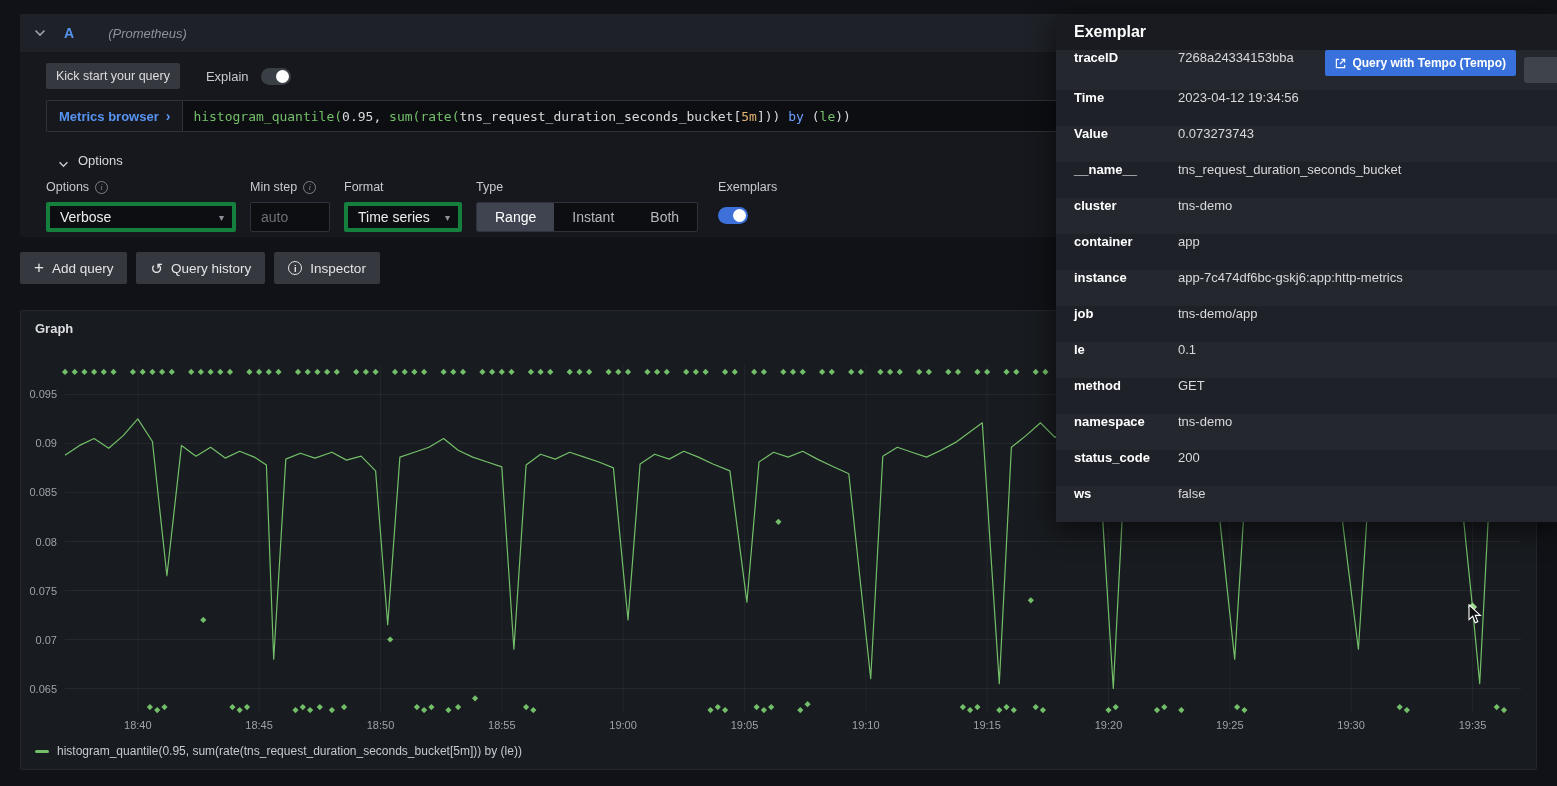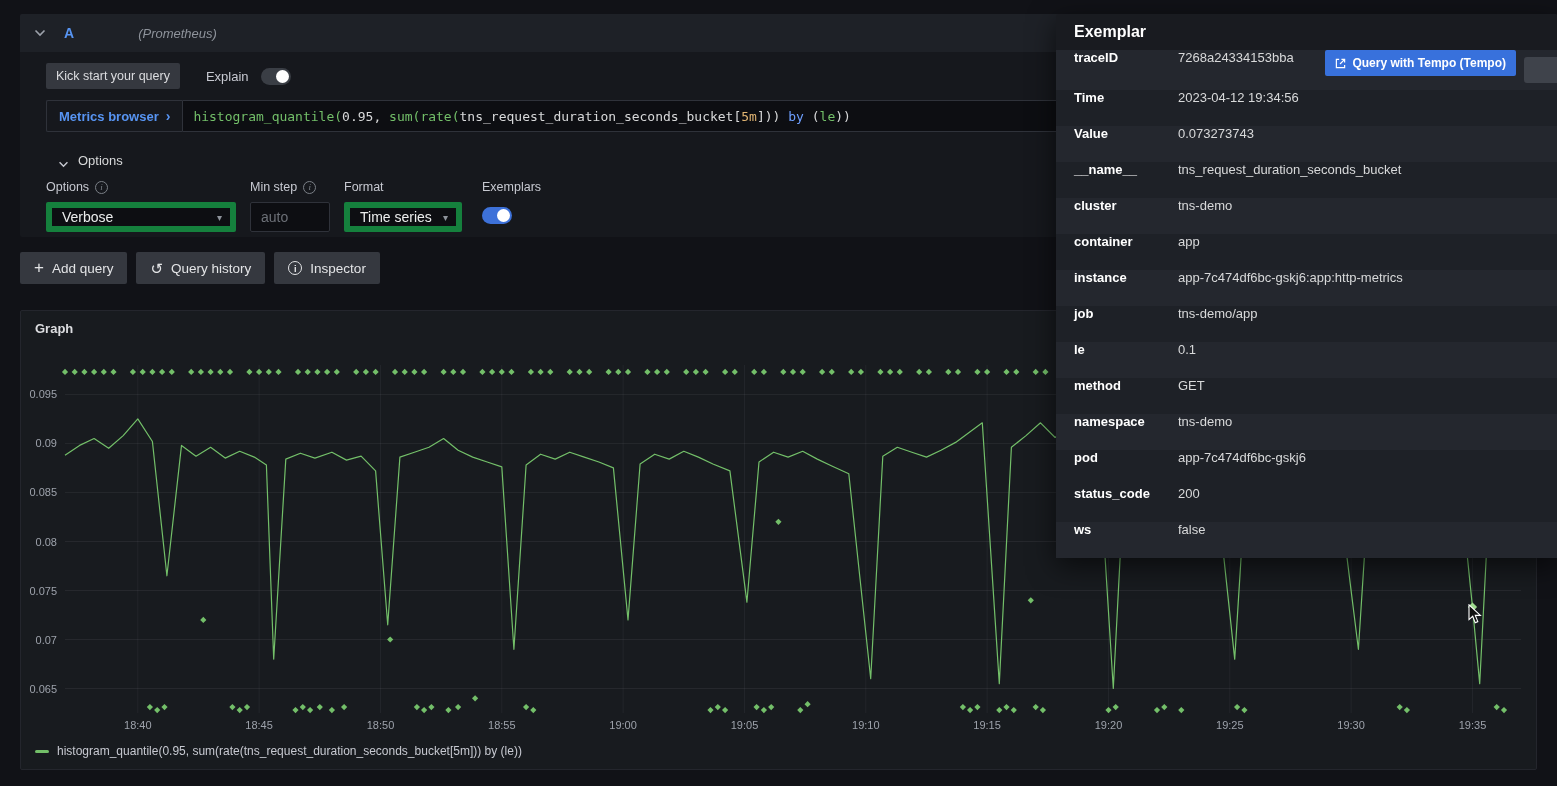--- a/index.html
+++ b/index.html
@@ -10,21 +10,21 @@
   }
   button { font-family:inherit; }
 
   
   .query-card { position:absolute; left:20px; top:14px; width:1517px; height:223px;
     background:#16181d; border-radius:2px; }
   .qc-header { height:38px; background:#1e2127; display:flex; align-items:center;
     padding:0 14px; border-radius:2px 2px 0 0; }
   .qc-chev { width:14px; height:14px; margin-right:16px; cursor:pointer; display:flex; align-items:center; }
   .ref-id { color:#5794f2; font-weight:700; font-size:14px; cursor:pointer; }
-  .ds-name { font-style:italic; color:#8e939b; font-size:13px; margin-left:64px; }
+  .ds-name { font-style:italic; color:#8e939b; font-size:13px; margin-left:34px; }
 
   .qc-body { padding:10px 0 0 26px; }
   .row1 { display:flex; align-items:center; height:28px; margin-bottom:10px; }
   .btn-secondary { background:#35383f; color:#dcdde0; border:none; border-radius:2px;
     height:26px; padding:0 10px; font-size:12.5px; cursor:pointer; }
   .explain-label { margin-left:26px; color:#c7c9d1; }
   .toggle { width:30px; height:17px; border-radius:9px; background:#3a3e45;
     margin-left:12px; position:relative; cursor:pointer; flex-shrink:0; }
   .toggle .knob { position:absolute; top:2px; right:2px; width:13px; height:13px;
     border-radius:50%; background:#fff; }
@@ -41,21 +41,21 @@
 
   .options-header { display:flex; align-items:flex-end; gap:9px; padding-left:12px;
     height:22px; margin-bottom:8px; color:#d8d9da; cursor:pointer; width:max-content; }
   .options-fields { display:flex; align-items:flex-start; }
   .field { margin-right:14px; }
   .field-label { display:flex; align-items:center; gap:6px; font-size:12.5px;
     color:#c7c9d1; height:22px; margin-bottom:4px; }
   .info-icon { width:13px; height:13px; border:1px solid #7b8087; border-radius:50%;
     color:#7b8087; font-size:9px; font-style:italic; font-family:"Liberation Serif", serif;
     display:inline-flex; align-items:center; justify-content:center; }
-  .select { background:#0d0e12; border:6px solid #15803d; border-radius:2px; height:30px;
+  .select { background:#0d0e12; border:4px solid #15803d; border-radius:2px; height:30px;
     display:flex; align-items:center; justify-content:space-between;
     padding:0 8px 0 10px; font-size:14px; color:#eceded; cursor:pointer; }
   .caret { color:#8e939b; font-size:10px; margin-left:8px; }
   .text-input { background:#0d0e12; border:1px solid #2f323a; border-radius:2px;
     height:30px; width:80px; padding:0 10px; color:#d8d9da; font-size:14px; }
   .text-input::placeholder { color:#6c7077; }
   .seg-group { display:flex; align-items:stretch; background:#0d0e12;
     border:1px solid #2f323a; border-radius:2px; height:30px; overflow:hidden; }
   .seg { background:transparent; border:none; color:#b4b8bf; font-size:14px;
     padding:0 18px; cursor:pointer; }
@@ -154,20 +154,30 @@
         <input class="text-input" placeholder="auto" style="">
       </div>
       <div class="field" style="width:118px">
         <div class="field-label">
           <span>Format</span>
         </div>
         <div class="select">
           <span>Time series</span>
           <span class="caret">▾</span>
         </div>
+      </div>
+      <div class="field">
+        <div class="field-label">
+          <span>Type</span>
+        </div>
+        <div class="seg-group" id="type-group">
+            <button class="seg seg-active">Range</button>
+            <button class="seg">Instant</button>
+            <button class="seg">Both</button>
+          </div>
       </div>
       <div class="field" style="margin-left:6px">
         <div class="field-label">
           <span>Exemplars</span>
         </div>
         <span class="toggle on" style="display:inline-block;margin-left:0;margin-top:5px">
           <span class="knob"></span>
         </span>
       </div>
     </div>
@@ -455,24 +465,20 @@
       </div>
       <div class="ex-row ex-dark">
         <div class="ex-key">method</div>
         <div class="ex-val">GET</div>
       </div>
       <div class="ex-row ex-light">
         <div class="ex-key">namespace</div>
         <div class="ex-val">tns-demo</div>
       </div>
       <div class="ex-row ex-dark">
-        <div class="ex-key">pod</div>
-        <div class="ex-val">app-7c474df6bc-gskj6</div>
-      </div>
-      <div class="ex-row ex-dark">
         <div class="ex-key">status_code</div>
         <div class="ex-val">200</div>
       </div>
       <div class="ex-row ex-light">
         <div class="ex-key">ws</div>
         <div class="ex-val">false</div>
       </div>
     </div>
 </div>
 

